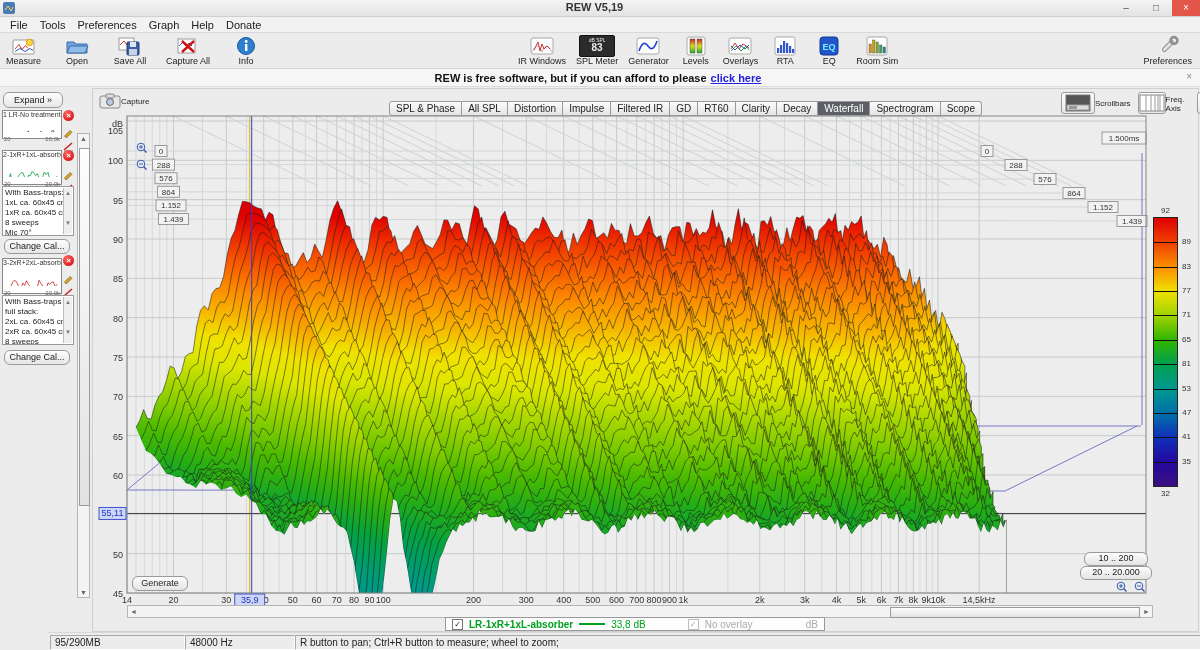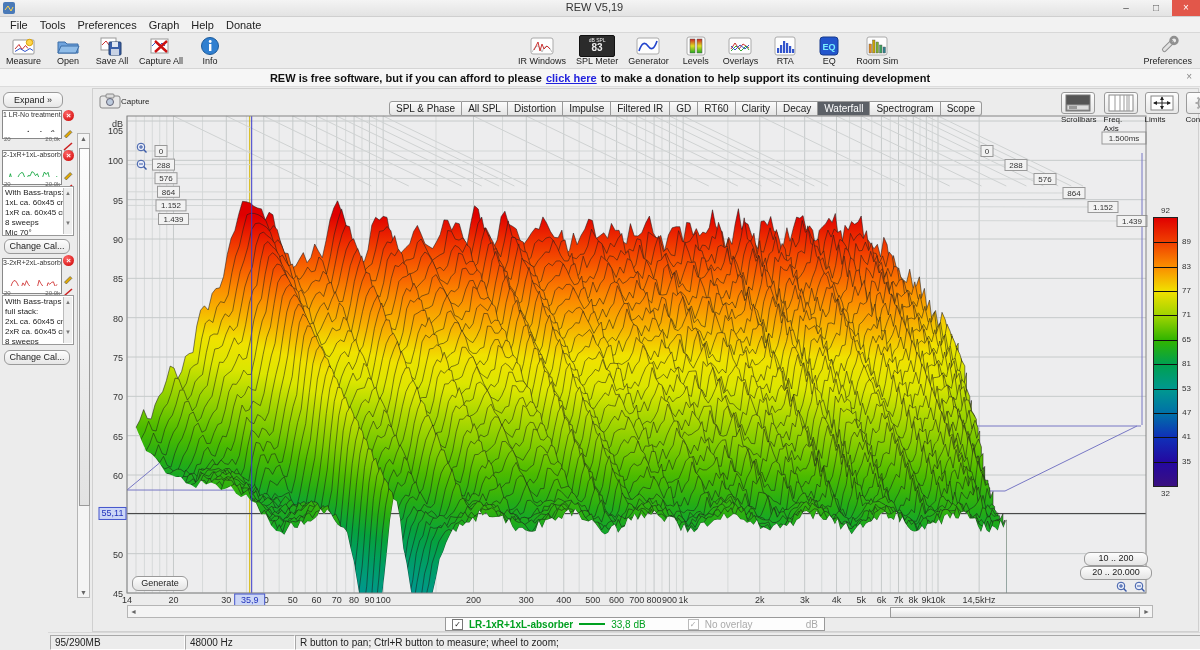--- a/index.html
+++ b/index.html
@@ -2,33 +2,33 @@
 <html><head>
 <meta charset="utf-8">
 <style>
   html,body{margin:0;padding:0;width:1200px;height:650px;overflow:hidden;
     font-family:"Liberation Sans",sans-serif;-webkit-font-smoothing:antialiased;}
   #win{position:absolute;left:0;top:0;width:1200px;height:650px;background:#ececec;}
   .abs{position:absolute;}
   
   #titlebar{left:0;top:0;width:1200px;height:16px;background:linear-gradient(#f4f4f4,#e3e3e3);
     border-bottom:1px solid #cfcfcf;font-size:11px;color:#333;}
-  #titlebar .ttl{position:absolute;left:0;right:11px;top:1px;text-align:center;}
+  #titlebar .ttl{position:absolute;left:0;right:11px;top:1px;text-align:center;font-weight:bold;}
   .winbtn{position:absolute;top:0;width:28px;height:16px;text-align:center;font-size:10px;line-height:15px;color:#555;}
   #btn-close{background:#e2574a;color:#fff;}
   
   #menubar{left:0;top:17px;width:1200px;height:16px;background:#f2f2f2;border-bottom:1px solid #d8d8d8;
     font-size:11px;color:#222;display:flex;align-items:center;padding-left:4px;box-sizing:border-box;}
   .menu-item{padding:0 6px;}
   
   #toolbar{left:0;top:33px;width:1200px;height:35px;background:#ececec;border-bottom:1px solid #d5d5d5;}
   .tbtn{display:flex;flex-direction:column;align-items:center;justify-content:flex-start;min-width:34px;}
   .tbtn .ic{height:21px;display:flex;align-items:center;}
   .tbtn .lb{font-size:9px;color:#222;margin-top:0px;white-space:nowrap;}
-  #tb-left{left:6px;top:2px;display:flex;gap:10px;}
+  #tb-left{left:6px;top:2px;display:flex;gap:19px;}
   #tb-right{left:518px;top:2px;display:flex;gap:10px;}
   #tb-prefs{right:8px;top:2px;}
   .splbox{width:34px;height:20px;background:#2b2b2b;border:1px solid #111;border-radius:2px;color:#eee;
     display:flex;flex-direction:column;align-items:center;justify-content:center;}
   .splbox .s1{font-size:5px;line-height:5px;}
   .splbox .s2{font-size:10px;font-weight:bold;line-height:10px;}
   
   #banner{left:0;top:69px;width:1200px;height:17px;background:#f6f6f6;border-bottom:1px solid #dcdcdc;
     font-size:11px;font-weight:bold;color:#111;display:flex;align-items:center;justify-content:center;}
   #banner a{color:#2222dd;text-decoration:underline;margin:0 4px;}
@@ -51,21 +51,21 @@
   .sbarr{position:absolute;font-size:7px;color:#666;width:100%;text-align:center;}
   
   #graphpanel{left:92px;top:88px;width:1107px;height:544px;background:#ececec;border:1px solid #d0d0d0;box-sizing:border-box;}
   .tab{padding:1px 6px;font-size:10px;color:#222;background:linear-gradient(#fcfcfc,#e4e4e4);
     border:1px solid #999;border-left:none;white-space:nowrap;}
   .tab:first-child{border-left:1px solid #999;border-radius:3px 0 0 3px;}
   .tab:last-child{border-radius:0 3px 3px 0;}
   .tab.active{background:#5c6066;color:#fff;}
   #tabs{left:296px;top:12px;display:flex;}
   #gbuttons{left:968px;top:3px;display:flex;gap:7px;}
-  .gbtn{display:flex;flex-direction:column;}
+  .gbtn{display:flex;flex-direction:row;align-items:center;}
   .gbtn .bx{width:32px;height:20px;display:flex;align-items:center;justify-content:center;
     background:linear-gradient(#fdfdfd,#e8e8e8);border:1px solid #9a9a9a;border-radius:3px;}
   .gbtn .lb{font-size:8px;color:#222;margin-top:1px;}
   #capture{left:6px;top:4px;display:flex;flex-direction:row;align-items:center;}
   #capture .lb{font-size:8px;color:#222;}
   .smallbtn{position:absolute;background:linear-gradient(#fdfdfd,#e4e4e4);border:1px solid #9a9a9a;
     border-radius:6px;font-size:9px;color:#222;text-align:center;line-height:12px;}
   
   #colorscale{left:1058px;top:117px;width:48px;height:300px;font-size:8px;color:#333;}
   #cs-bar{position:absolute;left:2px;top:11px;width:25px;height:270px;border:1px solid #222;box-sizing:border-box;}
@@ -274,21 +274,20 @@
             </g>
           </svg>
       </span>
       <span class="lb">Preferences</span>
     </div>
   </div>
 
   <div class="abs" id="banner">
     <span>REW is free software, but if you can afford to please</span>
     <a href="#">click here</a>
-    <span>to make a donation to help support its continuing development</span>
   </div>
   <span class="abs" id="banner-close">×</span>
 
   <div class="abs" id="sidebar">
     <div class="abs btn3d" style="left:3px;top:4px;width:58px;height:14px;line-height:14px;">Expand »</div>
     <div id="panels">
         <div class="mpanel-thumb abs" style="left: 2px; top: 22px; width: 58px; height: 27px;"><div class="mp-title">1 LR-No treatment</div>
       <svg width="56" height="13">
       <polyline points="2.0,21.0 3.8,21.0 5.6,21.0 7.4,17.3 9.2,15.9 11.0,13.5 12.8,17.7 14.6,14.9 16.3,18.6 18.1,16.0 19.9,16.2 21.7,18.1 23.5,15.8 25.3,11.9 27.1,17.1 28.9,19.5 30.7,15.9 32.5,15.3 34.3,16.3 36.1,16.9 37.9,12.2 39.7,18.4 41.4,17.3 43.2,20.2 45.0,19.9 46.8,15.8 48.6,12.2 50.4,11.5 52.2,16.0 54.0,17.1 " fill="none" stroke="#333333" stroke-width="0.8"></polyline>
           </svg>

